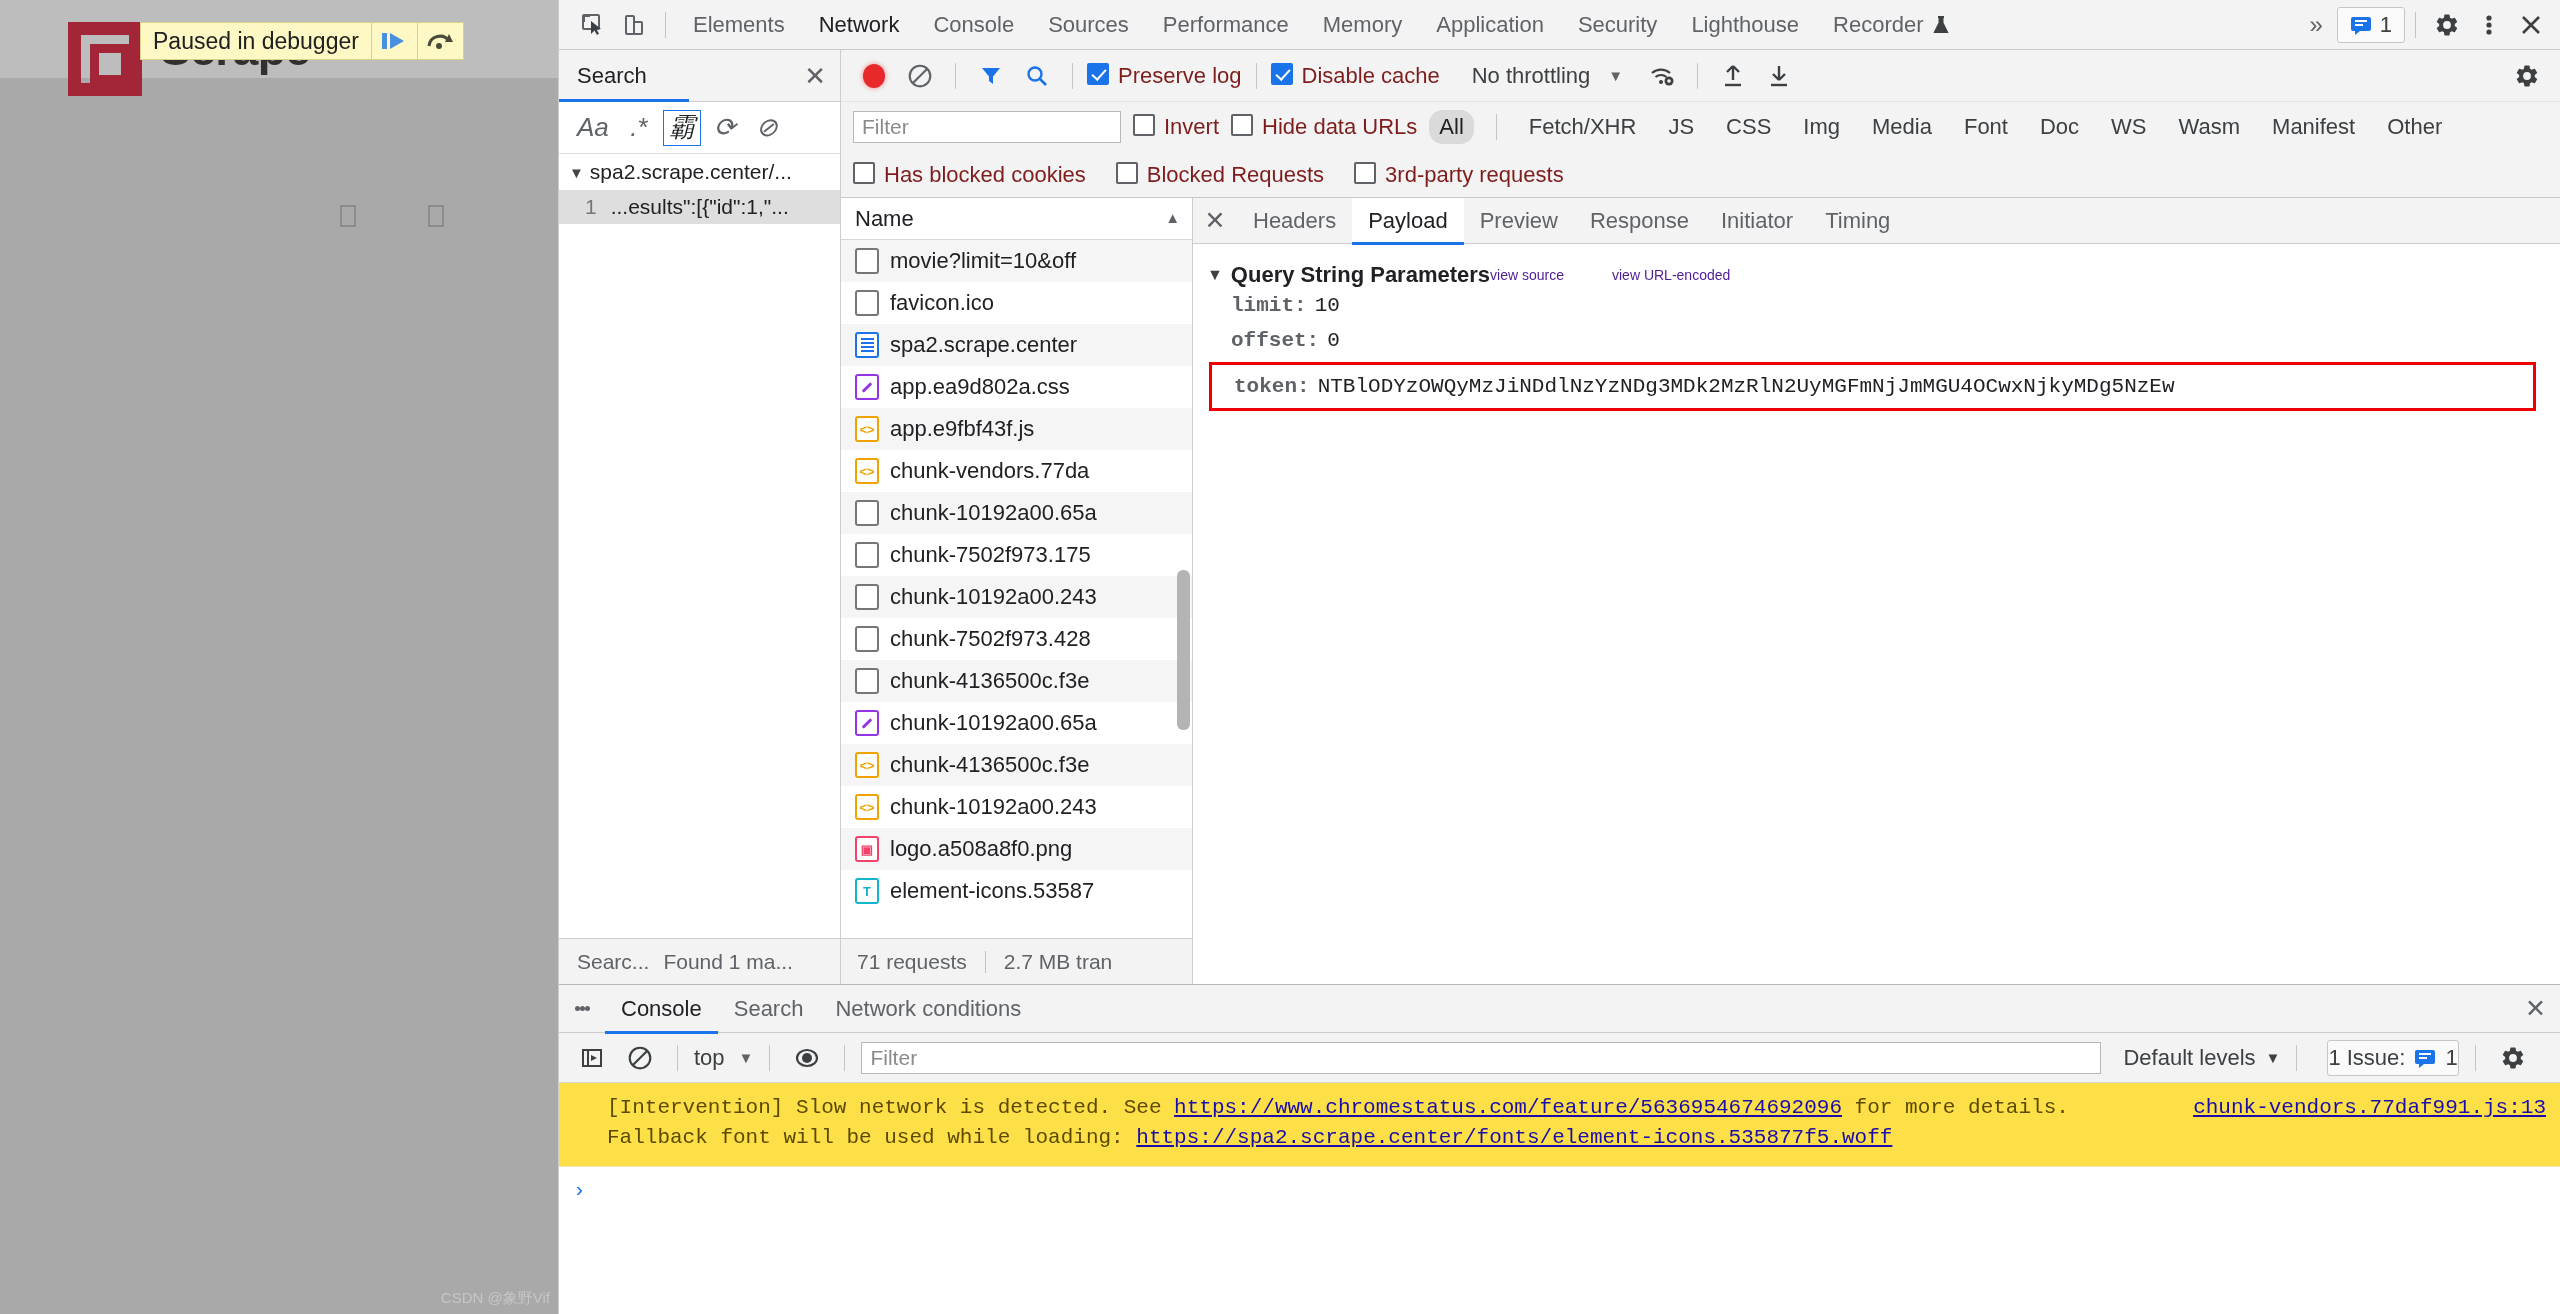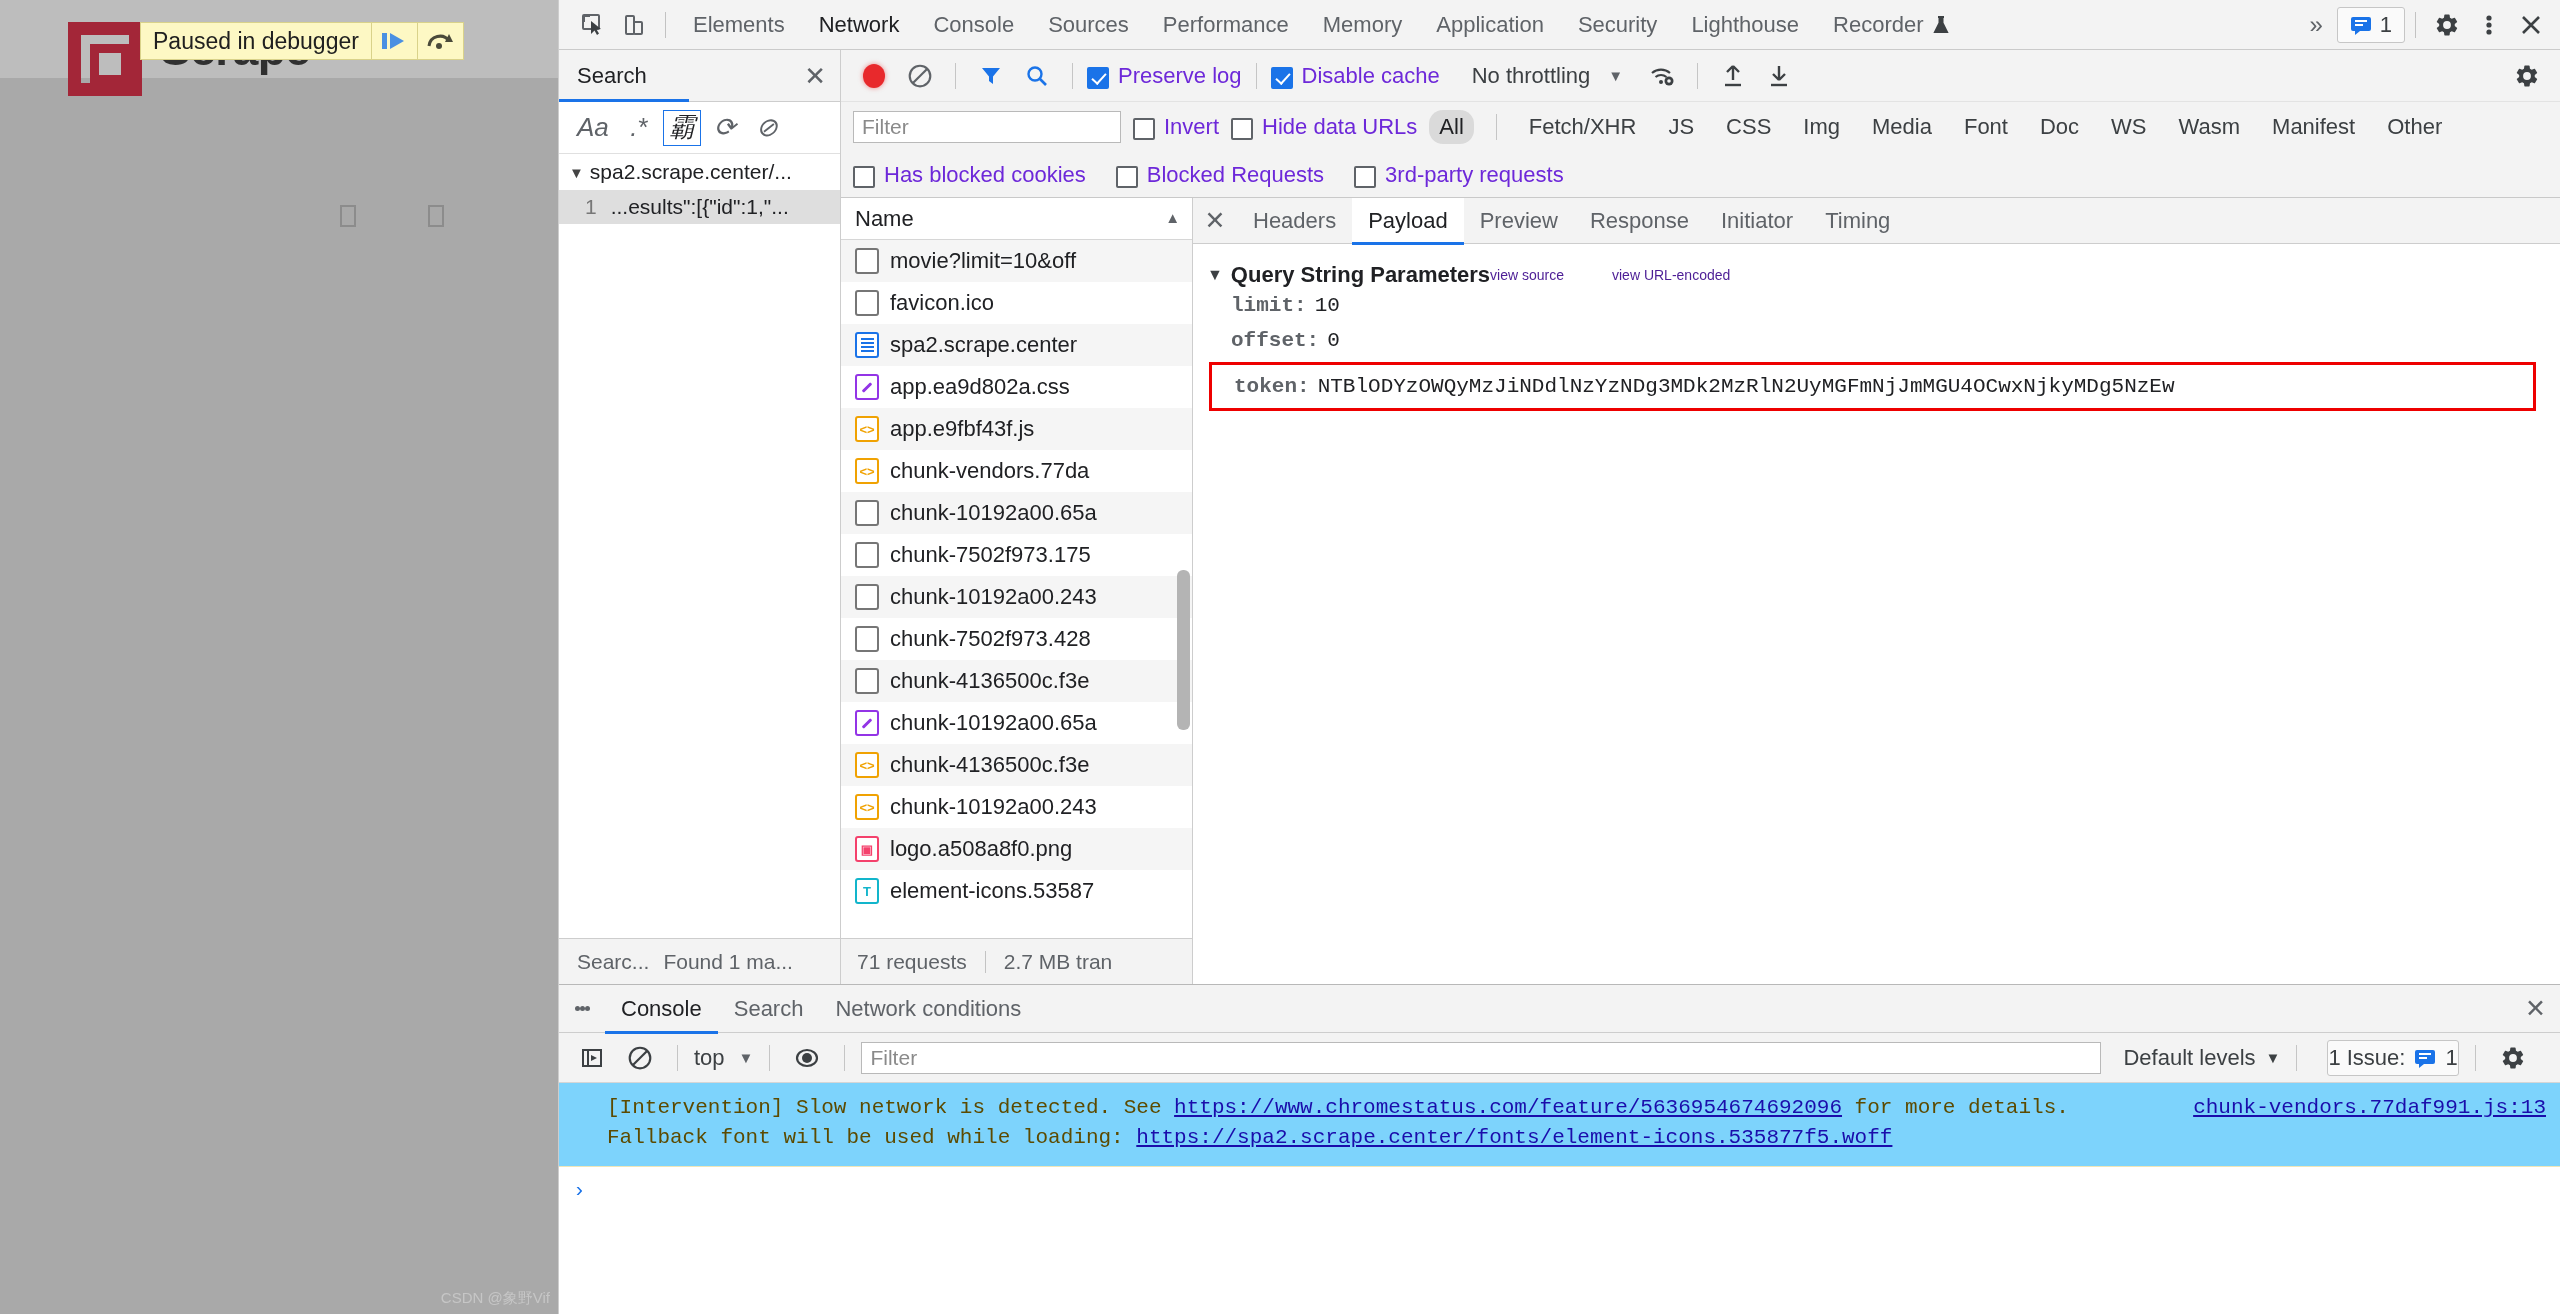--- a/index.html
+++ b/index.html
@@ -185,22 +185,22 @@
     padding: 0 12px;
     background: #f3f3f3;
     border-bottom: 1px solid #e3e3e3;
   }
   .nt-sep { width: 1px; height: 26px; background: #c5c5c5; margin: 0 10px; }
   .record-dot {
     width: 22px; height: 24px; border-radius: 50%;
     background: #e8292c; box-shadow: 0 0 5px rgba(232,41,44,0.55);
   }
   .cb {
-    display: inline-flex; align-items: flex-end; gap: 9px;
-    font-size: 22px; color: #6d28d9; cursor: pointer; white-space: nowrap;
+    display: inline-flex; align-items: flex-start; gap: 9px;
+    font-size: 22px; color: #7f1d1d; cursor: pointer; white-space: nowrap;
   }
   .cb .box {
     width: 22px; height: 22px; border: 2px solid #5f6368; border-radius: 2px;
     background: #fff; flex: 0 0 22px;
   }
   .cb.checked .box {
     background: #1a73e8; border-color: #1a73e8;
     position: relative;
   }
   .cb.checked .box::after {
@@ -392,21 +392,21 @@
   }
   .issue-pill2 {
     display: flex; align-items: center; gap: 9px;
     height: 36px; padding: 0 0; margin-left: 14px;
     border: 1px solid #c6c6c6; border-radius: 3px; background: #fafafa;
     font-size: 22px; color: #3c4043; cursor: pointer; white-space: nowrap;
   }
   .console-body { flex: 1 1 auto; overflow: hidden; }
   .console-warning {
     display: flex; align-items: flex-start;
-    background: #7dd3fc;
+    background: #fde047;
     border-bottom: 1px solid #f0e6b8;
     padding: 10px 14px 12px 48px;
     font-family: "Liberation Mono", monospace;
     font-size: 21px; color: #5c4a00;
     line-height: 1.45;
     position: relative;
   }
   .console-warning .msg { flex: 1 1 auto; }
   .console-warning a { color: #1a0dab; text-decoration: underline; }
   .console-warning .src {

